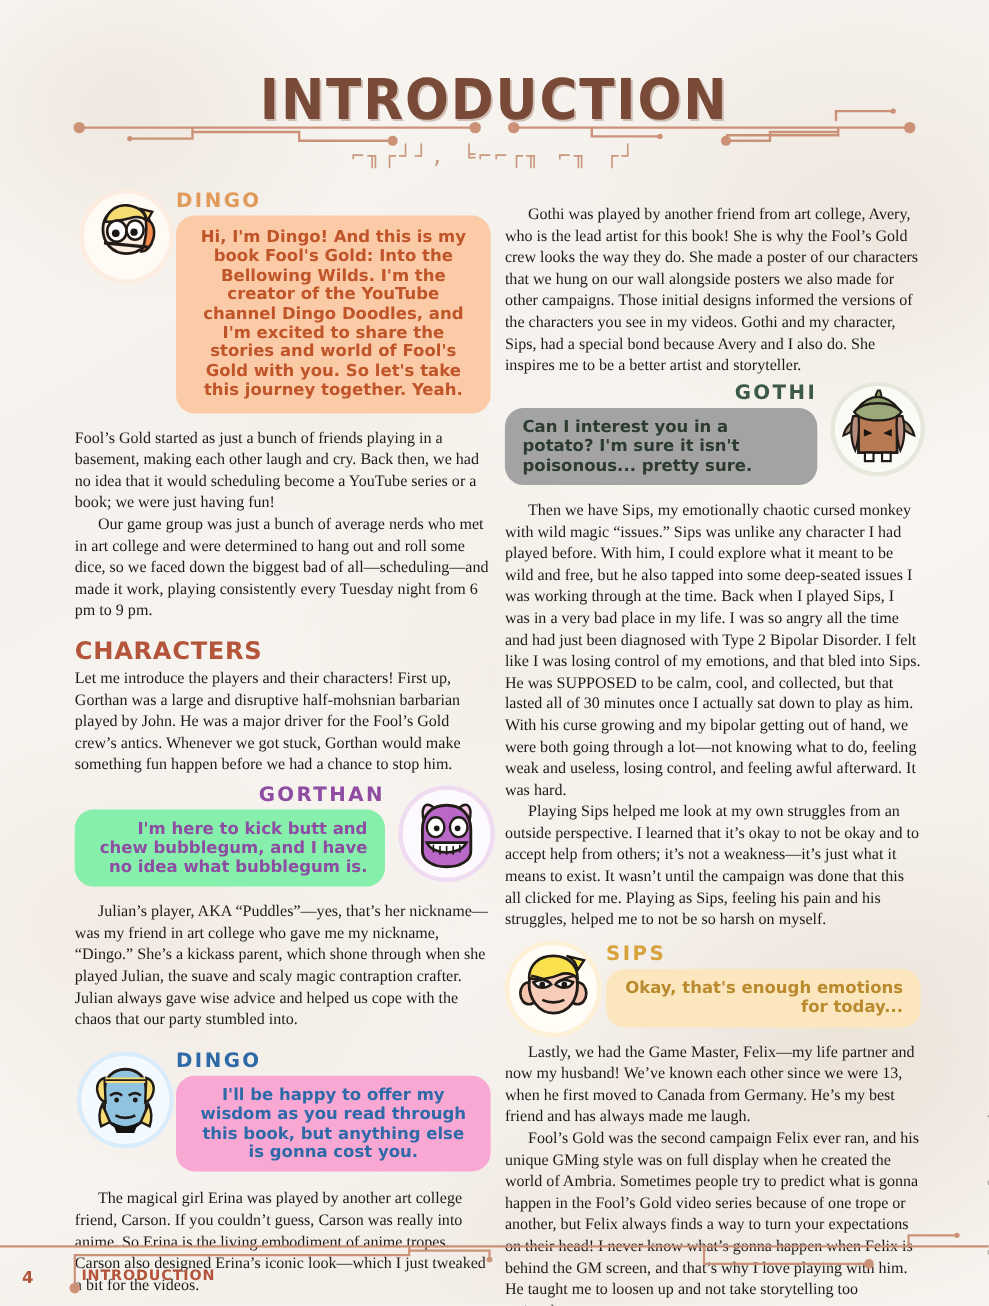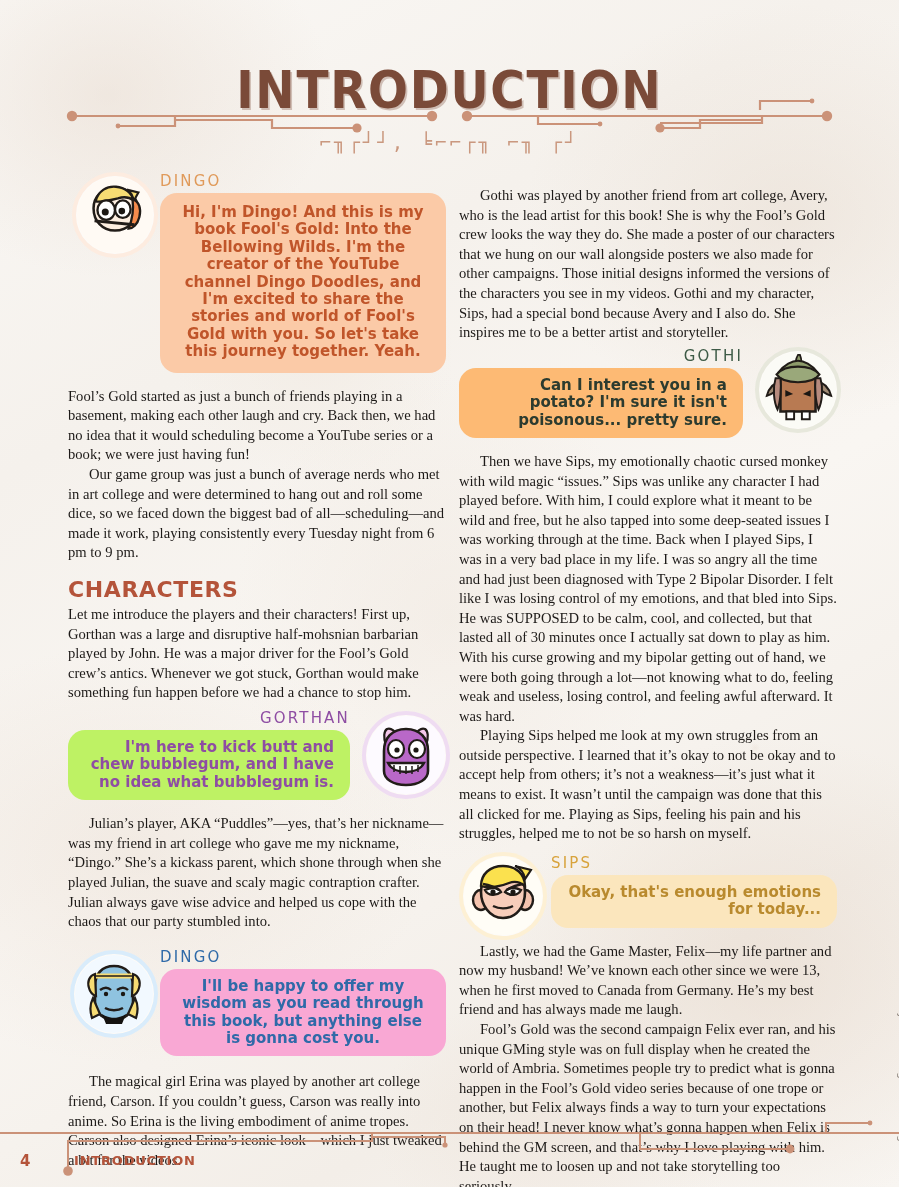--- a/index.html
+++ b/index.html
@@ -87,22 +87,22 @@
     font-size: 22px;
     letter-spacing: .6px;
     color: #b4543a;
     margin: 14px 0 3px;
   }
 
   
   .char { position: relative; margin: 12px 0; }
   .char-name {
     font-family: "DejaVu Sans", sans-serif;
-    font-weight: 400;
-    font-size: 15px;
+    font-weight: 700;
+    font-size: 18px;
     letter-spacing: 2.2px;
     margin-bottom: 3px;
   }
   .bubble {
     font-family: "DejaVu Sans", sans-serif;
     font-weight: 600;
     font-size: 15px;
     line-height: 17.4px;
     border-radius: 17px;
     padding: 9px 16px;
@@ -121,35 +121,35 @@
 
   
   .c-dingo { margin-top: 0; padding-left: 92px; }
   .c-dingo .avatar { left: 8px; top: 4px; width: 78px; height: 78px; box-shadow: 0 0 0 4px #fdece0; }
   .c-dingo .char-name { color: #e09a5a; }
   .c-dingo .bubble { background: #fbcaa7; color: #c0552a; text-align: center; padding: 11px 16px 12px; }
 
   .c-gorthan { padding-right: 96px; text-align: right; margin-top: 6px; }
   .c-gorthan .avatar { right: 0; top: 6px; width: 80px; height: 80px; box-shadow: 0 0 0 4px #efdcf2; }
   .c-gorthan .char-name { color: #8e4da3; }
-  .c-gorthan .bubble { background: #bef264; color: #8e4da3; text-align: right; }
+  .c-gorthan .bubble { background: #86efac; color: #8e4da3; text-align: right; }
 
   .c-julian { padding-left: 92px; margin-top: 16px; }
   .c-julian .avatar { left: 6px; top: 6px; width: 80px; height: 80px; box-shadow: 0 0 0 4px #d9ecfb; }
   .c-julian .char-name { color: #2f6aa8; }
   .c-julian .bubble { background: #f9a8d4; color: #2f6aa8; text-align: center; }
 
   .c-erina { padding-right: 92px; text-align: right; margin-top: 16px; }
   .c-erina .avatar { right: 0; top: 10px; width: 78px; height: 78px; box-shadow: 0 0 0 4px #fbd7e6; }
   .c-erina .char-name { color: #e8478f; }
 
   .c-gothi { padding-right: 94px; text-align: right; margin-top: 4px; }
   .c-gothi .avatar { right: 0; top: 4px; width: 78px; height: 78px; box-shadow: 0 0 0 4px #e7e8dc; }
   .c-gothi .char-name { color: #3d5a46; }
-  .c-gothi .bubble { background: #fdba74; color: #2c3b2f; text-align: right; }
+  .c-gothi .bubble { background: #a3a3a3; color: #2c3b2f; text-align: left; }
 
   .c-sips { padding-left: 92px; margin-top: 10px; }
   .c-sips .avatar { left: 4px; top: 2px; width: 80px; height: 80px; box-shadow: 0 0 0 4px #fdf0d4; }
   .c-sips .char-name { color: #d8a33c; }
   .c-sips .bubble { background: #fbe6bd; color: #b98a2e; text-align: right; display: inline-block; }
 
   
   .footer-num {
     position: absolute; left: 20px; bottom: 17px;
     font-family: "DejaVu Sans", sans-serif; font-weight: 700;

